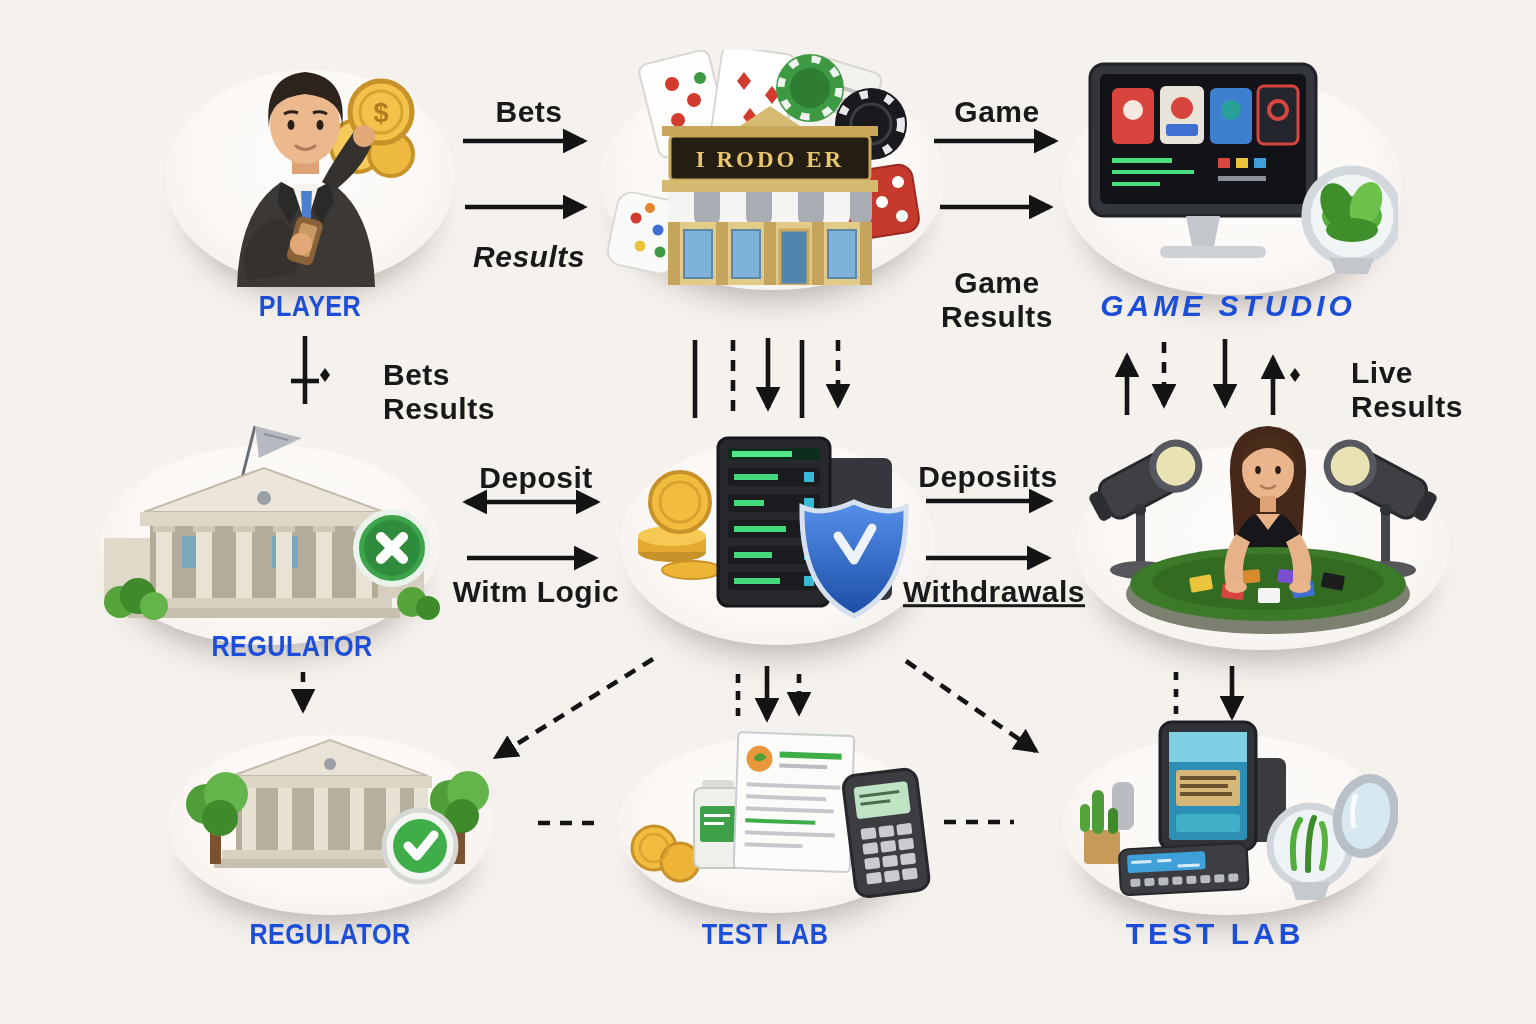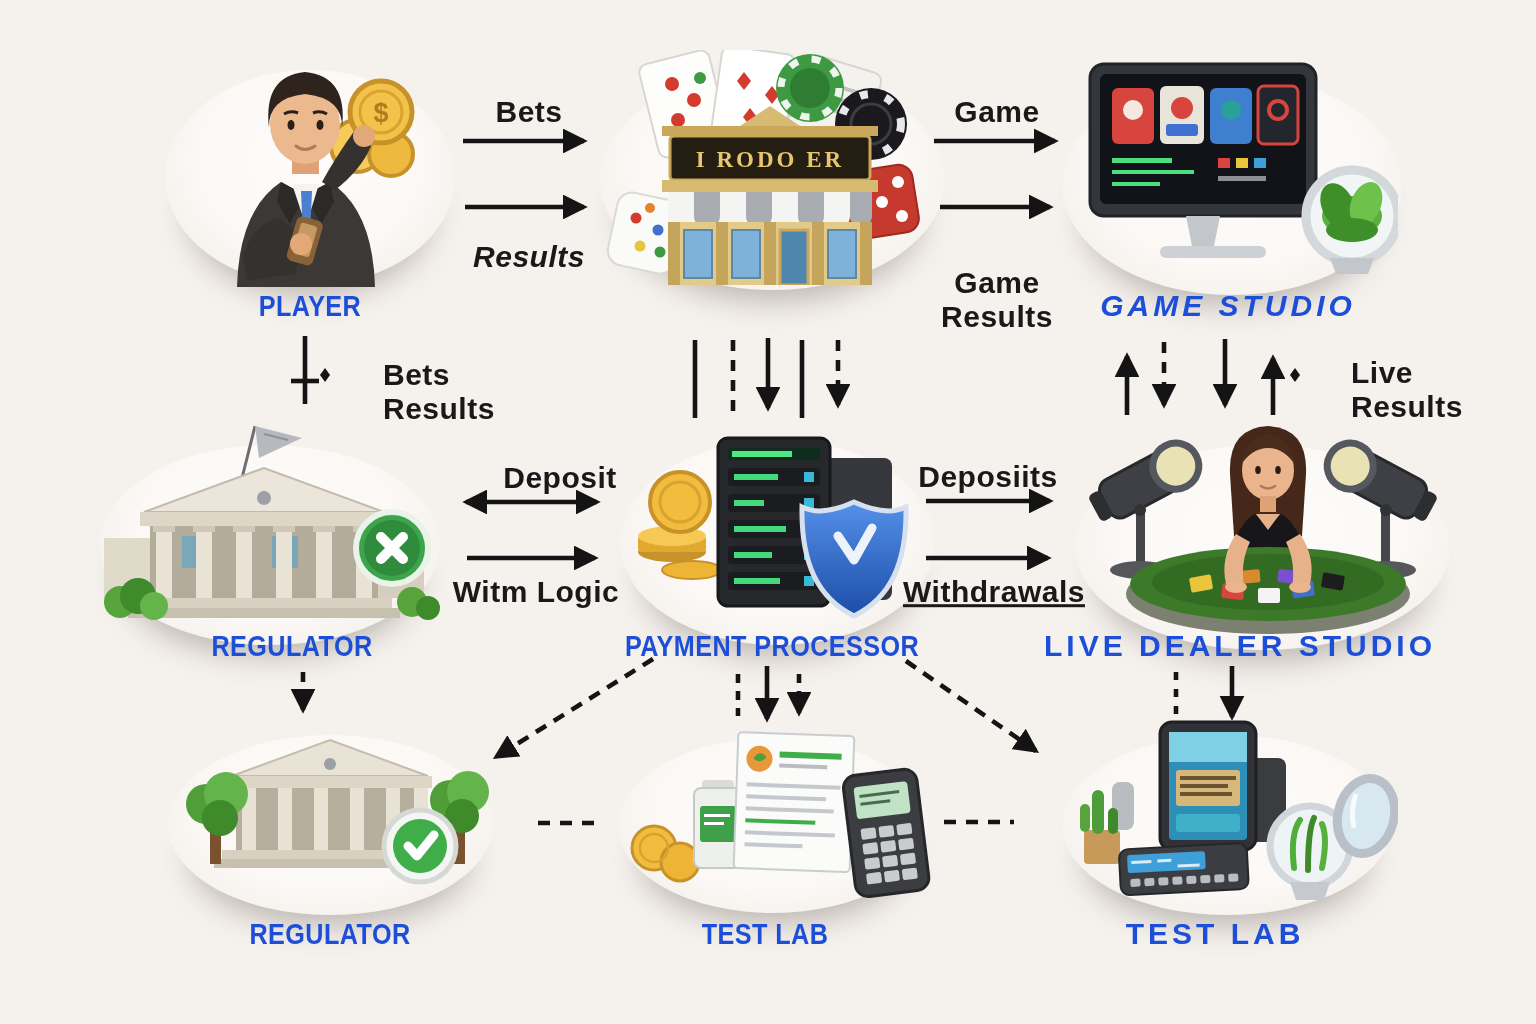--- a/index.html
+++ b/index.html
@@ -508,30 +508,28 @@
     </g>
     <g>
       <ellipse cx="298" cy="98" rx="28" ry="38" fill="#d7e8f0" stroke="#b9c0c7" stroke-width="9" transform="rotate(14 298 98)"></ellipse>
       <path d="M288,76 Q282,92 286,110" stroke="#ffffff" stroke-width="5" fill="none" opacity="0.8"></path>
     </g>
   </svg>
 
   <div class="node-label" style="left:310px;top:306px;"><span class="cond">PLAYER</span></div>
   <div class="node-label" style="left:1228px;top:306px;font-style:italic;"><span class="wide">GAME STUDIO</span></div>
   <div class="node-label" style="left:292px;top:646px;"><span class="cond">REGULATOR</span></div>
-  <div class="node-label" style="left:772px;top:646px;"><span class="cond">PAYMENT PROCESSOR</span></div>
-  <div class="node-label" style="left:1240px;top:646px;"><span class="wide">LIVE DEALER STUDIO</span></div>
   <div class="node-label" style="left:330px;top:934px;"><span class="cond">REGULATOR</span></div>
   <div class="node-label" style="left:765px;top:934px;"><span class="cond">TEST LAB</span></div>
   <div class="node-label" style="left:1215px;top:934px;"><span class="wide">TEST LAB</span></div>
 
   <div class="edge-label" style="left:529px;top:112px;">Bets</div>
   <div class="edge-label" style="left:529px;top:257px;font-style:italic;">Results</div>
   <div class="edge-label" style="left:997px;top:112px;">Game</div>
   <div class="edge-label" style="left:997px;top:252px;width:120px;margin-left:-60px;transform:translateY(-50%);margin-top:48px;">Game Results</div>
   <div class="edge-label left-align" style="left:338px;top:358px;width:104px;">Bets Results</div>
-  <div class="edge-label" style="left:536px;top:478px;margin-left:24px;">Deposit</div>
+  <div class="edge-label" style="left:536px;top:478px;">Deposit</div>
   <div class="edge-label" style="left:536px;top:592px;">Witm Logic</div>
   <div class="edge-label" style="left:988px;top:477px;">Deposiits</div>
   <div class="edge-label" style="left:994px;top:592px;text-decoration:underline;">Withdrawals</div>
   <div class="edge-label left-align" style="left:1306px;top:356px;width:110px;">Live Results</div>
 
 </div>
 
 </body></html>

